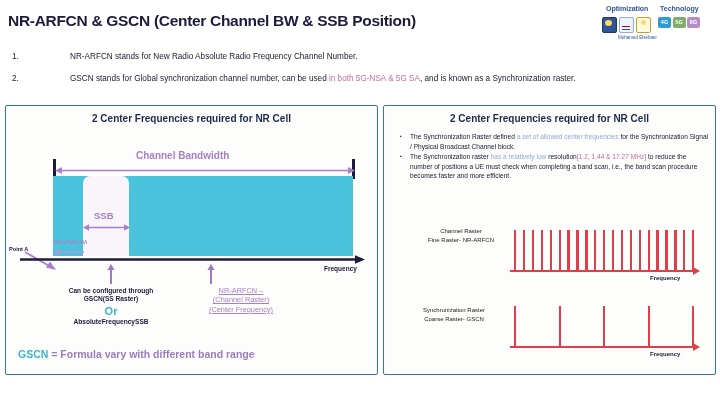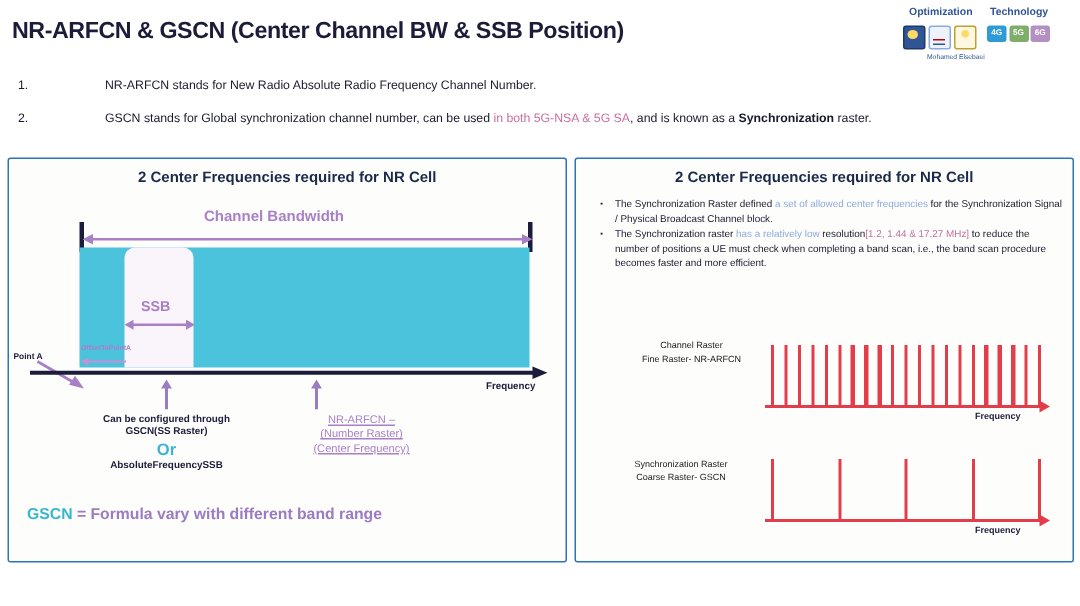--- a/index.html
+++ b/index.html
@@ -41,35 +41,35 @@
   .gbox.g6{background:#b58fc4;}
   .gstand{width:13px;height:3px;background:#cfcfcf;}
   .logo-name{position:absolute;top:33px;left:20px;font-size:4.5px;color:#2f5597;white-space:nowrap;}
 
   
   .nlist{position:absolute;left:12px;top:52px;width:700px;}
   .nitem{display:flex;font-size:8.2px;color:#1a1a2e;margin-bottom:12px;line-height:1.2;}
   .nnum{width:22px;flex:none;}
   .nbody{flex:1;padding-left:36px;}
   .hl-pink{color:#c86fa0;}
-  .b{font-weight:bold;margin-top:15px;}
+  .b{font-weight:normal;margin-top:15px;}
 
   
   .panel{
     position:absolute;background:#fdfdfc;border:1.6px solid #2e75b6;border-radius:2px;
   }
   .panel-left{left:5px;top:105px;width:371px;height:268px;}
   .panel-right{left:383px;top:105px;width:331px;height:268px;}
   .panel-head{
     position:absolute;left:0;right:0;top:7px;text-align:center;
     font-size:10px;font-weight:bold;color:#1b2a4a;
   }
 
   
-  .lp{position:absolute;left:0;top:5px;width:100%;height:100%;}
+  .lp{position:absolute;left:0;top:16px;width:100%;height:100%;}
   .cb-label{position:absolute;left:130px;top:28px;font-size:10px;font-weight:bold;color:#a97fc6;white-space:nowrap;}
   .tick-v{position:absolute;width:2.5px;background:#1b1b3a;}
   .cb-arrow{position:absolute;left:49px;top:44px;width:300px;height:9px;}
   .ssb-band{position:absolute;left:47px;top:54px;width:300px;height:80px;background:#4bc3dc;}
   .ssb-gap{position:absolute;left:77px;top:54px;width:46px;height:80px;background:#f9f5fb;border-radius:7px 7px 0 0;}
   .ssb-text{position:absolute;left:88px;top:88px;font-size:9.5px;font-weight:bold;color:#a97fc6;}
   .ssb-arrow{position:absolute;left:77px;top:101px;width:47px;height:9px;}
   .off-text{position:absolute;left:48px;top:118px;font-size:4.6px;font-weight:bold;color:#a97fc6;white-space:nowrap;}
   .off-arrow{position:absolute;left:48px;top:126px;width:30px;height:8px;}
   .pointa{position:absolute;left:3px;top:124px;font-size:5.6px;font-weight:bold;color:#1b1b3a;}
@@ -198,21 +198,21 @@
 
       <div class="cap cap-left">
         <span>Can be configured through</span><br>
         <span>GSCN(SS Raster)</span>
         <span class="or">Or</span>
         <span>AbsoluteFrequencySSB</span>
       </div>
 
       <div class="cap cap-right">
         <span>NR-ARFCN –</span><br>
-        <span>(Number Raster)</span><br>
+        <span>(Channel Raster)</span><br>
         <span>(Center Frequency)</span>
       </div>
 
       <div class="formula">
         <div class="f-line">
           <span class="f-key">GSCN</span><span> = Formula vary with different band range</span>
         </div>
       </div>
 
     </div>

